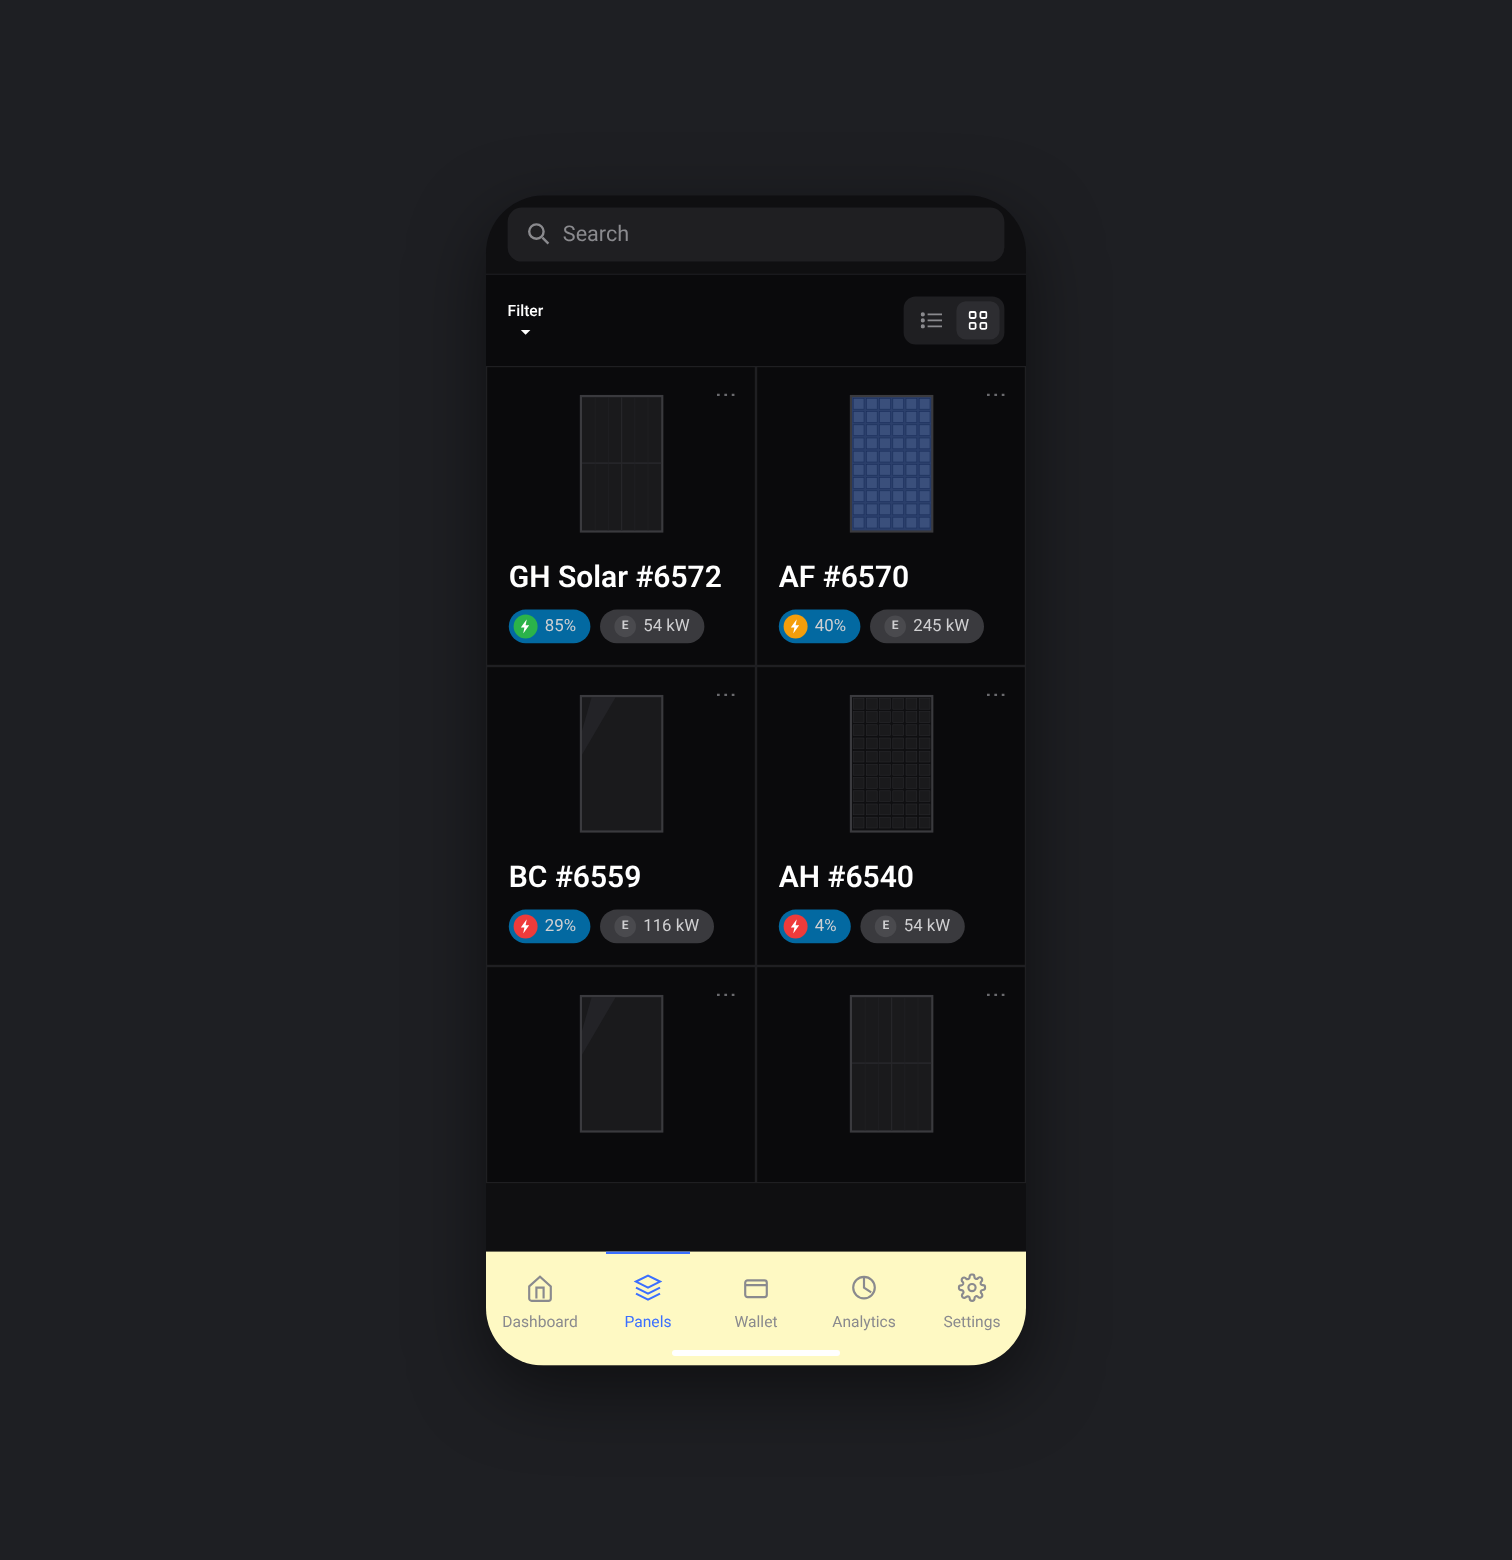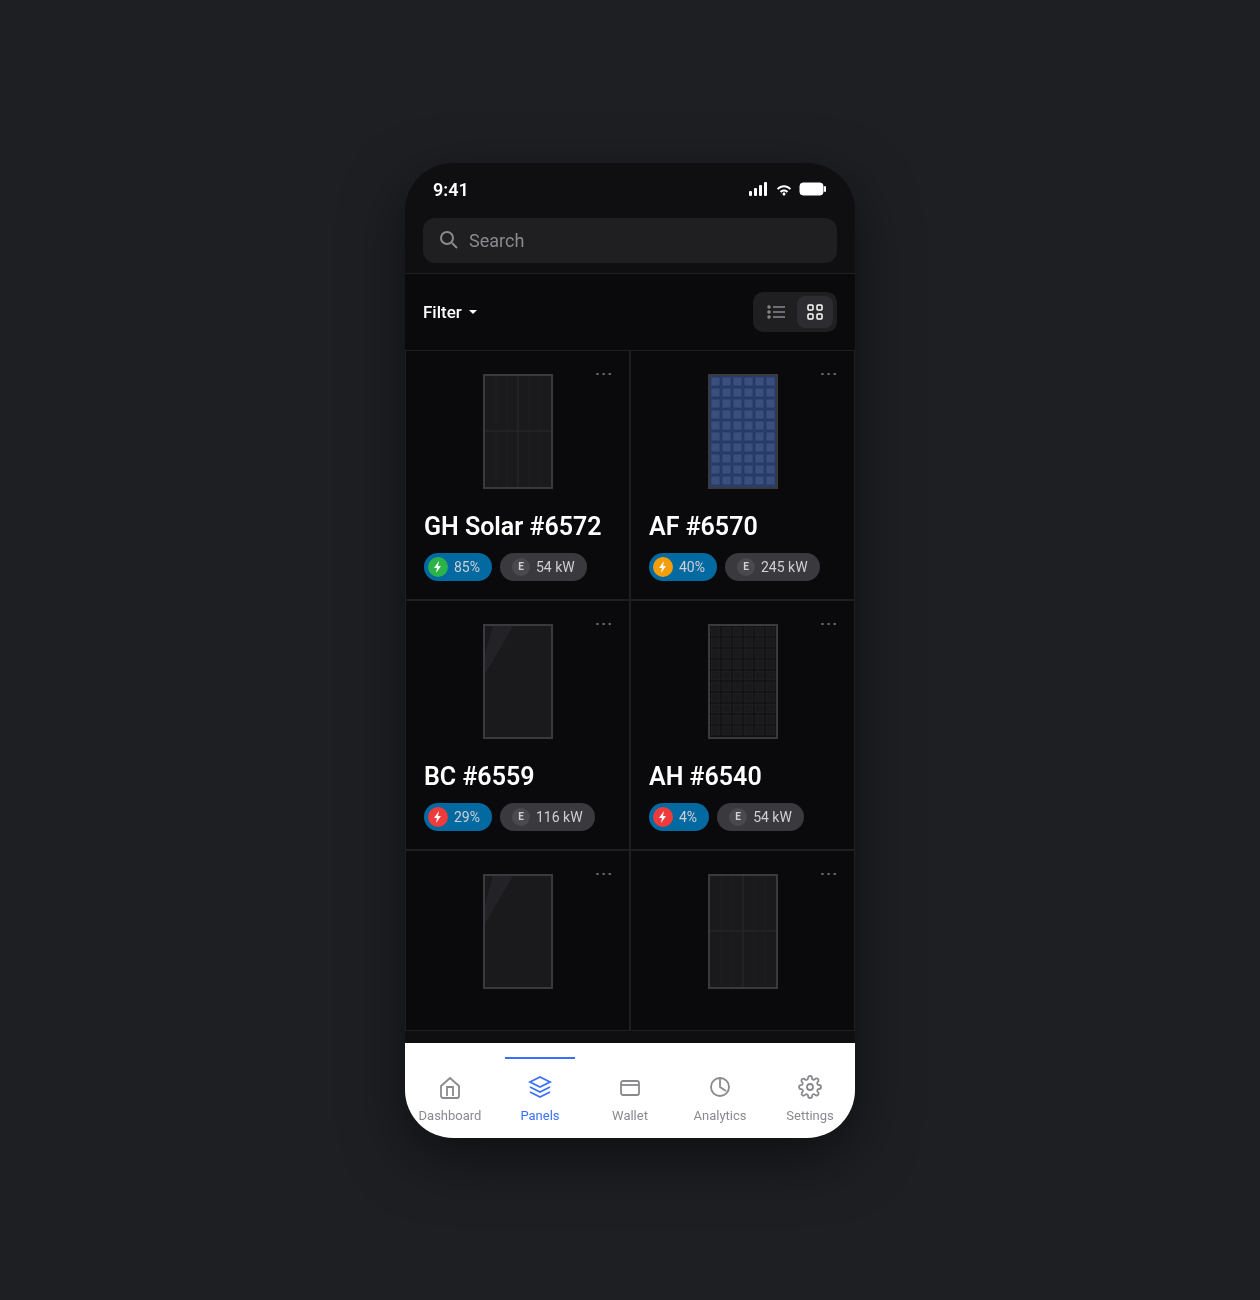--- a/index.html
+++ b/index.html
@@ -59,26 +59,27 @@
 .filter-bar {
   display: flex;
   justify-content: space-between;
   align-items: center;
   padding: 18px 18px;
   background: #0a0a0c;
   border-top: 1px solid #1f1f22;
 }
 .filter-btn {
   color: #fff;
-  font-size: 17px;
+  font-size: 13px;
   font-weight: 500;
   display: flex;
   align-items: center;
   gap: 6px;
   cursor: pointer;
+  flex-direction: column;
 }
 .view-toggle {
   display: flex;
   background: #1f1f22;
   border-radius: 10px;
   padding: 4px;
   gap: 2px;
 }
 .view-btn {
   padding: 8px 10px;
@@ -156,24 +157,24 @@
   width: 18px;
   height: 18px;
   font-size: 10px;
 }
 .nav-bar {
   position: absolute;
   bottom: 0;
   left: 0;
   right: 0;
   height: 95px;
-  background: #ffffff;
+  background: #fef9c3;
   display: flex;
   justify-content: space-around;
-  align-items: center;
+  align-items: flex-start;
   padding-top: 12px;
 }
 .nav-item {
   display: flex;
   flex-direction: column;
   align-items: center;
   gap: 6px;
   color: #8a8a8e;
   font-size: 13px;
   cursor: pointer;
@@ -203,38 +204,20 @@
 }
 .content {
   height: 700px;
   overflow: hidden;
 }
 </style>
 </head>
 <body>
 
 <div class="phone">
-  <div class="status-bar">
-    <div class="status-time">9:41</div>
-    <div class="status-icons">
-      <svg width="20" height="14" viewBox="0 0 20 14" fill="#fff">
-          <rect x="0" y="9" width="3" height="5" rx="1"></rect>
-          <rect x="5" y="6" width="3" height="8" rx="1"></rect>
-          <rect x="10" y="3" width="3" height="11" rx="1"></rect>
-          <rect x="15" y="0" width="3" height="14" rx="1"></rect>
-        </svg>
-      <svg width="18" height="14" viewBox="0 0 18 14" fill="#fff">
-          <path d="M9 13.5c.8 0 1.5-.7 1.5-1.5s-.7-1.5-1.5-1.5-1.5.7-1.5 1.5.7 1.5 1.5 1.5zm-4.2-4.2l1.4 1.4c.8-.8 1.8-1.2 2.8-1.2s2 .4 2.8 1.2l1.4-1.4C12 8.1 10.6 7.5 9 7.5s-3 .6-4.2 1.8zM1.9 6.4l1.4 1.4C5 6.1 6.9 5.2 9 5.2s4 .9 5.7 2.6l1.4-1.4C14 4.3 11.6 3.2 9 3.2S4 4.3 1.9 6.4z"></path>
-        </svg>
-      <svg width="28" height="14" viewBox="0 0 28 14" fill="none">
-          <rect x="1" y="1" width="23" height="12" rx="3" stroke="#fff" stroke-width="1" fill="#fff"></rect>
-          <rect x="25" y="4" width="2" height="6" rx="1" fill="#fff"></rect>
-        </svg>
-    </div>
-  </div>
 
   <div class="search-bar">
     <svg width="20" height="20" viewBox="0 0 20 20" fill="none" stroke="#8a8a8e" stroke-width="2">
         <circle cx="8" cy="8" r="6"></circle>
         <line x1="13" y1="13" x2="18" y2="18"></line>
       </svg>
     <span>Search</span>
   </div>
 
 

